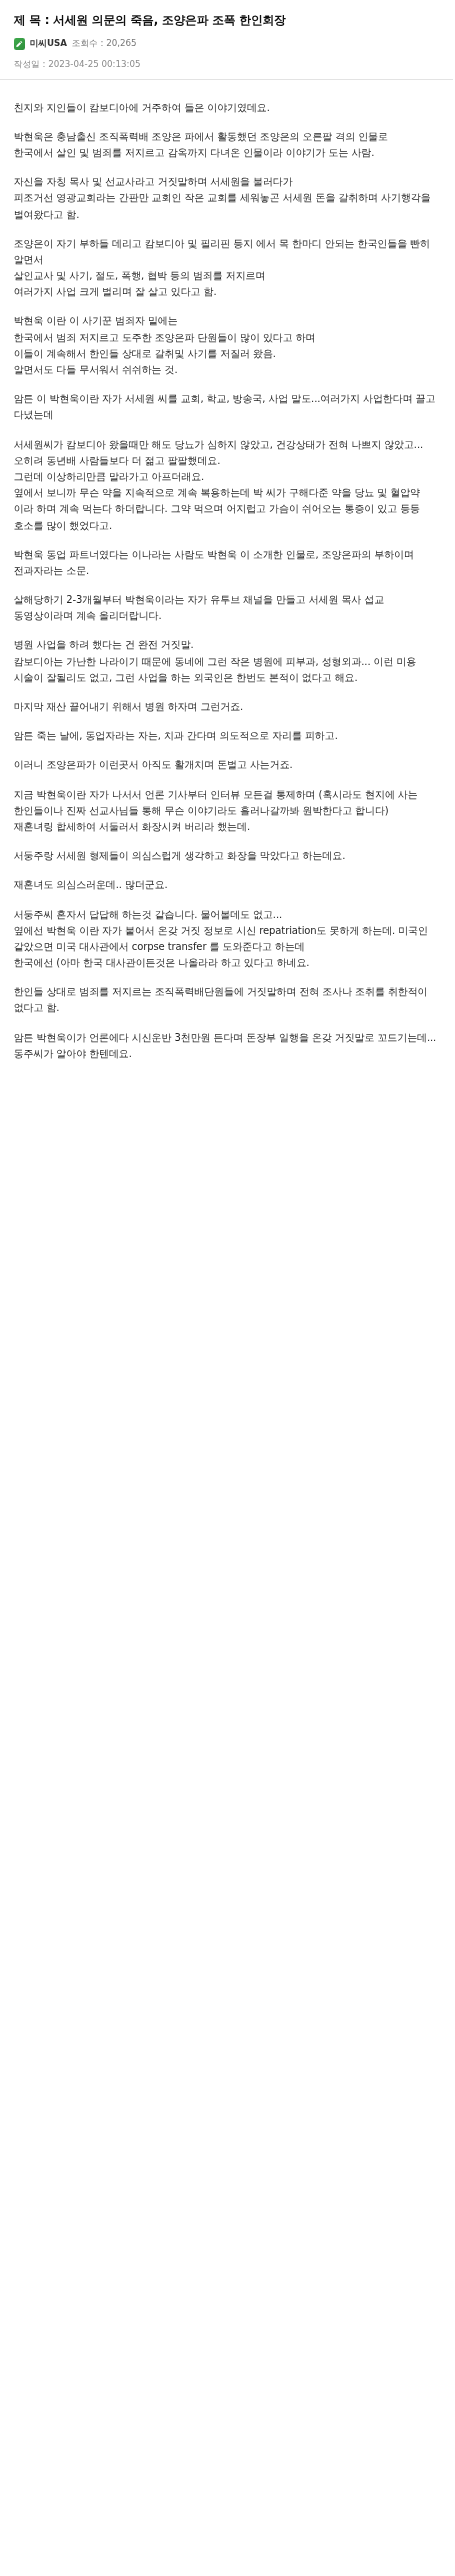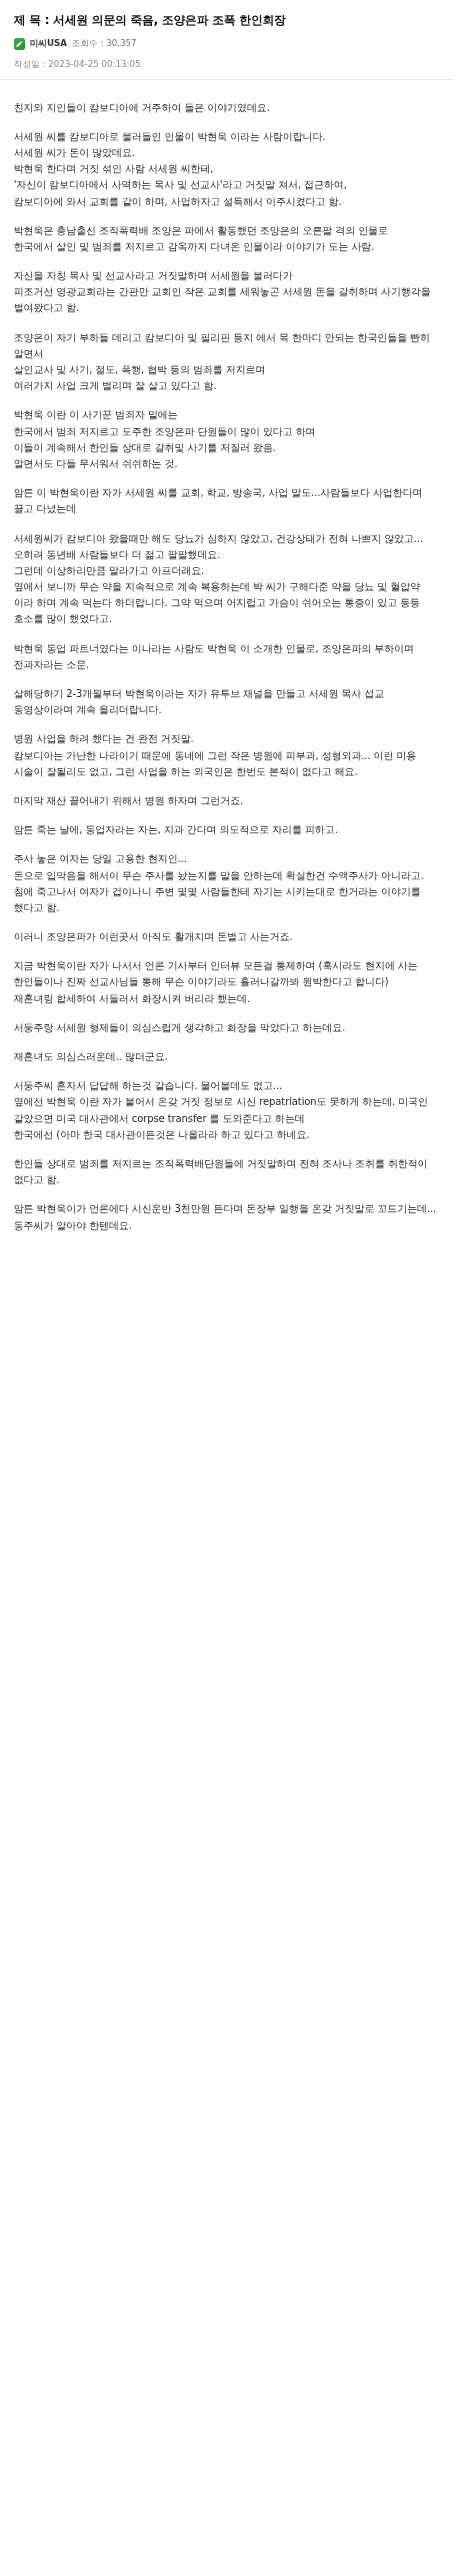--- a/index.html
+++ b/index.html
@@ -91,60 +91,52 @@
     <div class="title-text">제 목 : 서세원 의문의 죽음, 조양은파 조폭 한인회장</div>
   </div>
 
   <div class="meta-bar">
     <span class="author-icon">
       <svg width="8.3" height="8.3" viewBox="0 0 16 16" aria-hidden="true">
         <path d="M11.5 1.8l2.7 2.7-1.5 1.5-2.7-2.7zM9.2 4.1l2.7 2.7-6.1 6.1-3.4.7.7-3.4z" fill="#ffffff"></path>
       </svg>
     </span>
     <span class="author-name">미씨USA</span>
-    <span class="view-count">조회수 : 30,357</span>
+    <span class="view-count">조회수 : 20,265</span>
   </div>
 
   <div class="date-bar">
     <span class="date-text">작성일 : 2023-04-25 00:13:05</span>
   </div>
 
   <hr class="divider">
 
   <div class="body-content">
     <p class="para">친지와 지인들이 캄보디아에 거주하여 들은 이야기였데요.</p>
-    <p class="para">서세원 씨를 캄보디아로 불러들인 인물이 박현욱 이라는 사람이랍니다.
-서세원 씨가 돈이 많았데요.
-박현욱 한다며 거짓 섞인 사람 서세원 씨한테,
-'자신이 캄보디아에서 사역하는 목사 및 선교사'라고 거짓말 쳐서, 접근하여,
-캄보디아에 와서 교회를 같이 하며, 사업하자고 설득해서 이주시켰다고 함.</p>
     <p class="para">박현욱은 충남출신 조직폭력배 조양은 파에서 활동했던 조양은의 오른팔 격의 인물로
 한국에서 살인 및 범죄를 저지르고 감옥까지 다녀온 인물이라 이야기가 도는 사람.</p>
     <p class="para">자신을 자칭 목사 및 선교사라고 거짓말하며 서세원을 불러다가
 피조거선 영광교회라는 간판만 교회인 작은 교회를 세워놓곤 서세원 돈을 갈취하며 사기행각을 벌여왔다고 함.</p>
     <p class="para">조양은이 자기 부하들 데리고 캄보디아 및 필리핀 등지 에서 목 한마디 안되는 한국인들을 빤히 알면서
 살인교사 및 사기, 절도, 폭행, 협박 등의 범죄를 저지르며
 여러가지 사업 크게 벌리며 잘 살고 있다고 함.</p>
     <p class="para">박현욱 이란 이 사기꾼 범죄자 밑에는
 한국에서 범죄 저지르고 도주한 조양은파 단원들이 많이 있다고 하며
 이들이 계속해서 한인들 상대로 갈취및 사기를 저질러 왔음.
 알면서도 다들 무서워서 쉬쉬하는 것.</p>
-    <p class="para">암튼 이 박현욱이란 자가 서세원 씨를 교회, 학교, 방송국, 사업 말도...사람들보다 사업한다며 끌고 다녔는데</p>
+    <p class="para">암튼 이 박현욱이란 자가 서세원 씨를 교회, 학교, 방송국, 사업 말도...여러가지 사업한다며 끌고 다녔는데</p>
     <p class="para">서세원씨가 캄보디아 왔을때만 해도 당뇨가 심하지 않았고, 건강상태가 전혀 나쁘지 않았고... 오히려 동년배 사람들보다 더 젊고 팔팔했데요.
 그런데 이상하리만큼 말라가고 아프더래요.
 옆에서 보니까 무슨 약을 지속적으로 계속 복용하는데 박 씨가 구해다준 약을 당뇨 및 혈압약 이라 하며 계속 먹는다 하더랍니다. 그약 먹으며 어지럽고 가슴이 쉬어오는 통증이 있고 등등 호소를 많이 했었다고.</p>
     <p class="para">박현욱 동업 파트너였다는 이나라는 사람도 박현욱 이 소개한 인물로, 조양은파의 부하이며 전과자라는 소문.</p>
     <p class="para">살해당하기 2-3개월부터 박현욱이라는 자가 유투브 채널을 만들고 서세원 목사 섭교 동영상이라며 계속 올리더랍니다.</p>
     <p class="para">병원 사업을 하려 했다는 건 완전 거짓말.
 캄보디아는 가난한 나라이기 때문에 동네에 그런 작은 병원에 피부과, 성형외과... 이런 미용 시술이 잘될리도 없고, 그런 사업을 하는 외국인은 한번도 본적이 없다고 해요.</p>
     <p class="para">마지막 재산 끌어내기 위해서 병원 하자며 그런거죠.</p>
     <p class="para">암튼 죽는 날에, 동업자라는 자는, 치과 간다며 의도적으로 자리를 피하고.</p>
-    <p class="para">주사 놓은 여자는 당일 고용한 현지인...
-돈으로 입막음을 해서이 무슨 주사를 놨는지를 말을 안하는데 확실한건 수액주사가 아니라고.
-침에 죽고나서 여자가 겁이나니 주변 몇몇 사람들한테 자기는 시키는대로 한거라는 이야기를 했다고 함.</p>
     <p class="para">이러니 조양은파가 이런곳서 아직도 활개치며 돈벌고 사는거죠.</p>
     <p class="para">지금 박현욱이란 자가 나서서 언론 기사부터 인터뷰 모든걸 통제하며 (혹시라도 현지에 사는 한인들이나 진짜 선교사님들 통해 무슨 이야기라도 흘러나갈까봐 원박한다고 합니다)
 재혼녀링 합세하여 서둘러서 화장시켜 버리라 했는데.</p>
     <p class="para">서둥주랑 서세원 형제들이 의심스럽게 생각하고 화장을 막았다고 하는데요.</p>
     <p class="para">재혼녀도 의심스러운데.. 많더군요.</p>
     <p class="para">서둥주씨 혼자서 답답해 하는것 같습니다. 물어볼데도 없고...
 옆에선 박현욱 이란 자가 붙어서 온갖 거짓 정보로 시신 repatriation도 못하게 하는데. 미국인 같았으면 미국 대사관에서 corpse transfer 를 도와준다고 하는데
 한국에선 (아마 한국 대사관이든것은 나올라라 하고 있다고 하네요.</p>
     <p class="para">한인들 상대로 범죄를 저지르는 조직폭력배단원들에 거짓말하며 전혀 조사나 조취를 취한적이 없다고 함.</p>
     <p class="para">암튼 박현욱이가 언론에다 시신운반 3천만원 든다며 돈장부 일행을 온갖 거짓말로 꼬드기는데... 동주씨가 알아야 한텐데요.</p>

